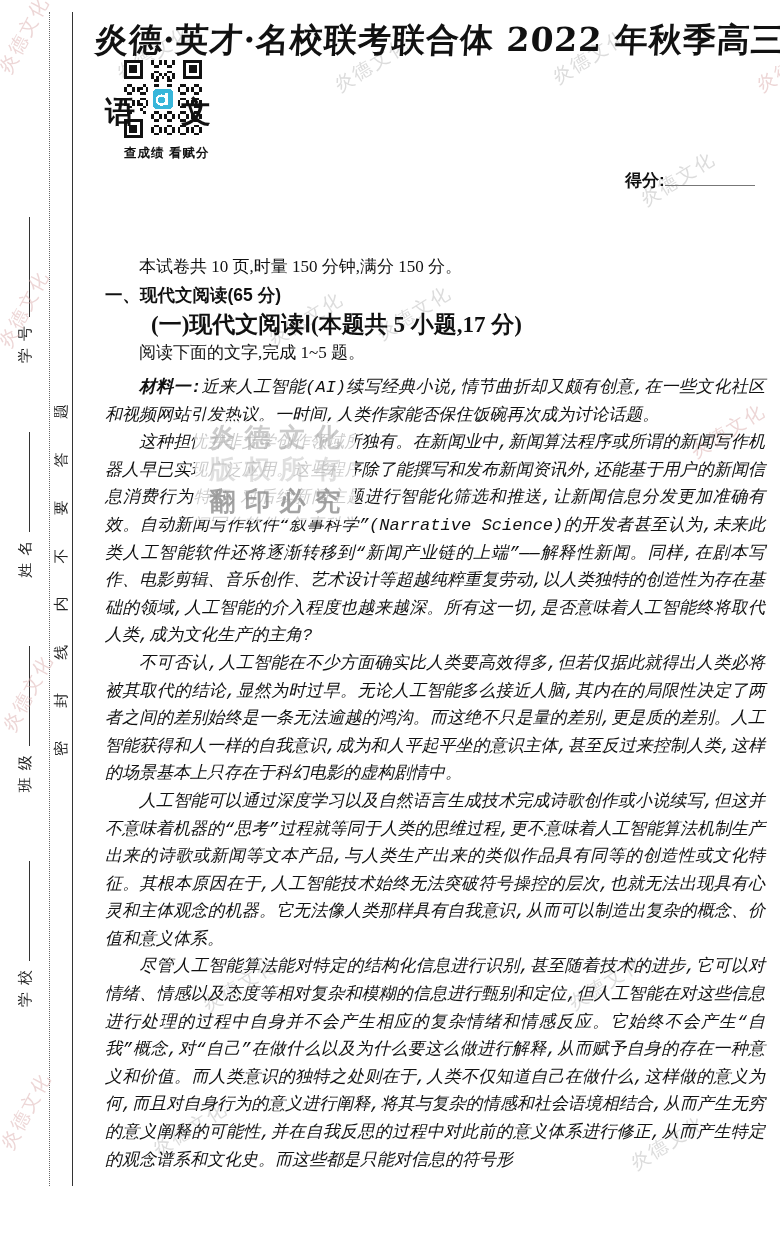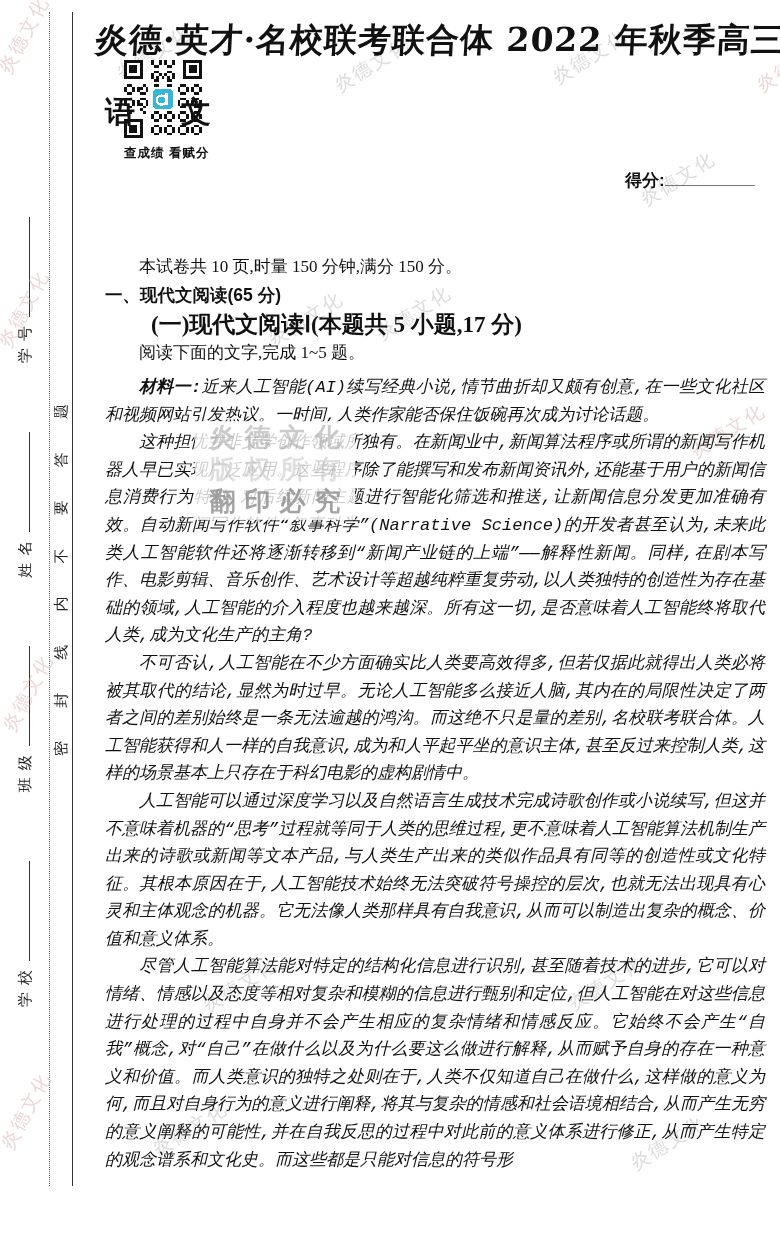--- a/index.html
+++ b/index.html
@@ -295,21 +295,21 @@
   </div>
 
   <div class="body z2">
     <p class="intro">本试卷共 10 页,时量 150 分钟,满分 150 分。</p>
     <p class="h1">一、现代文阅读(65 分)</p>
     <p class="h2">(一)现代文阅读Ⅰ(本题共 5 小题,17 分)</p>
     <p class="instr">阅读下面的文字,完成 1~5 题。</p>
     <div class="kai">
       <p><span class="mlabel">材料一:</span><span>近来人工智能(AI)续写经典小说,情节曲折却又颇有创意,在一些文化社区和视频网站引发热议。一时间,人类作家能否保住饭碗再次成为讨论话题。</span></p>
       <p>这种担忧并非文学创作领域所独有。在新闻业中,新闻算法程序或所谓的新闻写作机器人早已实现广泛应用。这些程序除了能撰写和发布新闻资讯外,还能基于用户的新闻信息消费行为特征,对后续新闻主题进行智能化筛选和推送,让新闻信息分发更加准确有效。自动新闻写作软件“叙事科学”(Narrative Science)的开发者甚至认为,未来此类人工智能软件还将逐渐转移到“新闻产业链的上端”——解释性新闻。同样,在剧本写作、电影剪辑、音乐创作、艺术设计等超越纯粹重复劳动,以人类独特的创造性为存在基础的领域,人工智能的介入程度也越来越深。所有这一切,是否意味着人工智能终将取代人类,成为文化生产的主角?</p>
-      <p>不可否认,人工智能在不少方面确实比人类要高效得多,但若仅据此就得出人类必将被其取代的结论,显然为时过早。无论人工智能多么接近人脑,其内在的局限性决定了两者之间的差别始终是一条无法逾越的鸿沟。而这绝不只是量的差别,名校联考联合体。人工智能获得和人一样的自我意识,成为和人平起平坐的意识主体,甚至反过来控制人类,这样的场景基本上只存在于科幻电影的虚构剧情中。</p>
+      <p>不可否认,人工智能在不少方面确实比人类要高效得多,但若仅据此就得出人类必将被其取代的结论,显然为时过早。无论人工智能多么接近人脑,其内在的局限性决定了两者之间的差别始终是一条无法逾越的鸿沟。而这绝不只是量的差别,更是质的差别。人工智能获得和人一样的自我意识,成为和人平起平坐的意识主体,甚至反过来控制人类,这样的场景基本上只存在于科幻电影的虚构剧情中。</p>
       <p>人工智能可以通过深度学习以及自然语言生成技术完成诗歌创作或小说续写,但这并不意味着机器的“思考”过程就等同于人类的思维过程,更不意味着人工智能算法机制生产出来的诗歌或新闻等文本产品,与人类生产出来的类似作品具有同等的创造性或文化特征。其根本原因在于,人工智能技术始终无法突破符号操控的层次,也就无法出现具有心灵和主体观念的机器。它无法像人类那样具有自我意识,从而可以制造出复杂的概念、价值和意义体系。</p>
       <p>尽管人工智能算法能对特定的结构化信息进行识别,甚至随着技术的进步,它可以对情绪、情感以及态度等相对复杂和模糊的信息进行甄别和定位,但人工智能在对这些信息进行处理的过程中自身并不会产生相应的复杂情绪和情感反应。它始终不会产生“自我”概念,对“自己”在做什么以及为什么要这么做进行解释,从而赋予自身的存在一种意义和价值。而人类意识的独特之处则在于,人类不仅知道自己在做什么,这样做的意义为何,而且对自身行为的意义进行阐释,将其与复杂的情感和社会语境相结合,从而产生无穷的意义阐释的可能性,并在自我反思的过程中对此前的意义体系进行修正,从而产生特定的观念谱系和文化史。而这些都是只能对信息的符号形</p>
     </div>
   </div>
 
   <div class="stamp">
     <div class="s0">炎德文化</div>
     <div class="s1">版权所有</div>
     <div class="s2">翻印必究</div>
   </div>

